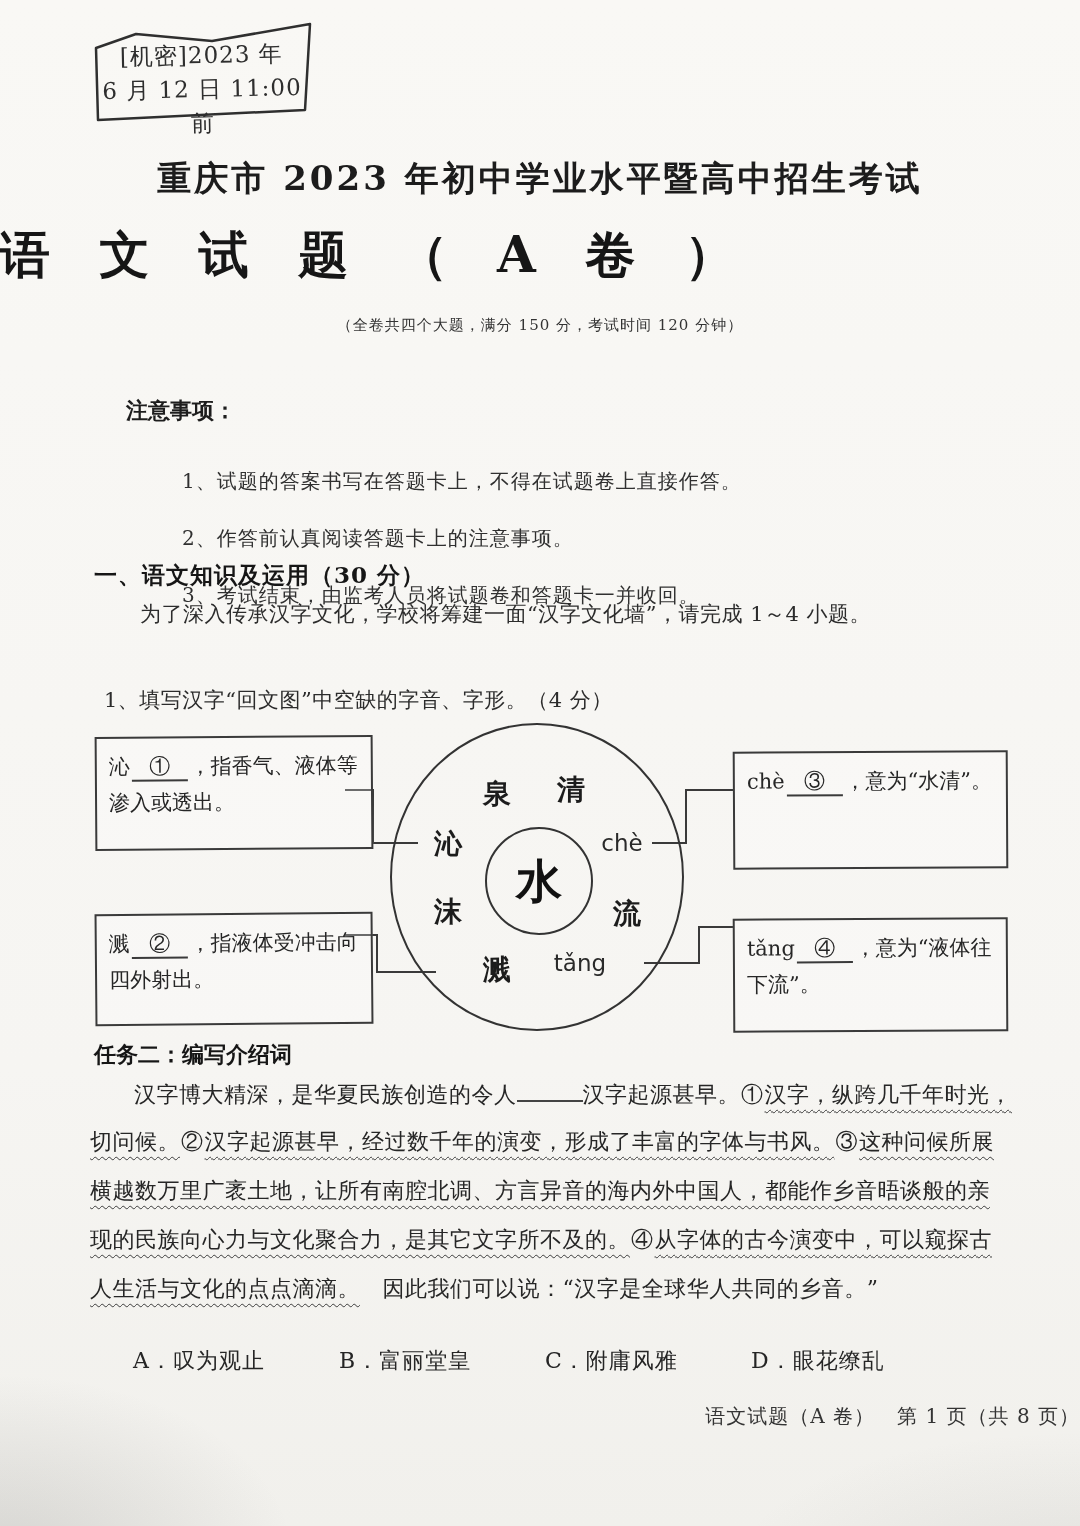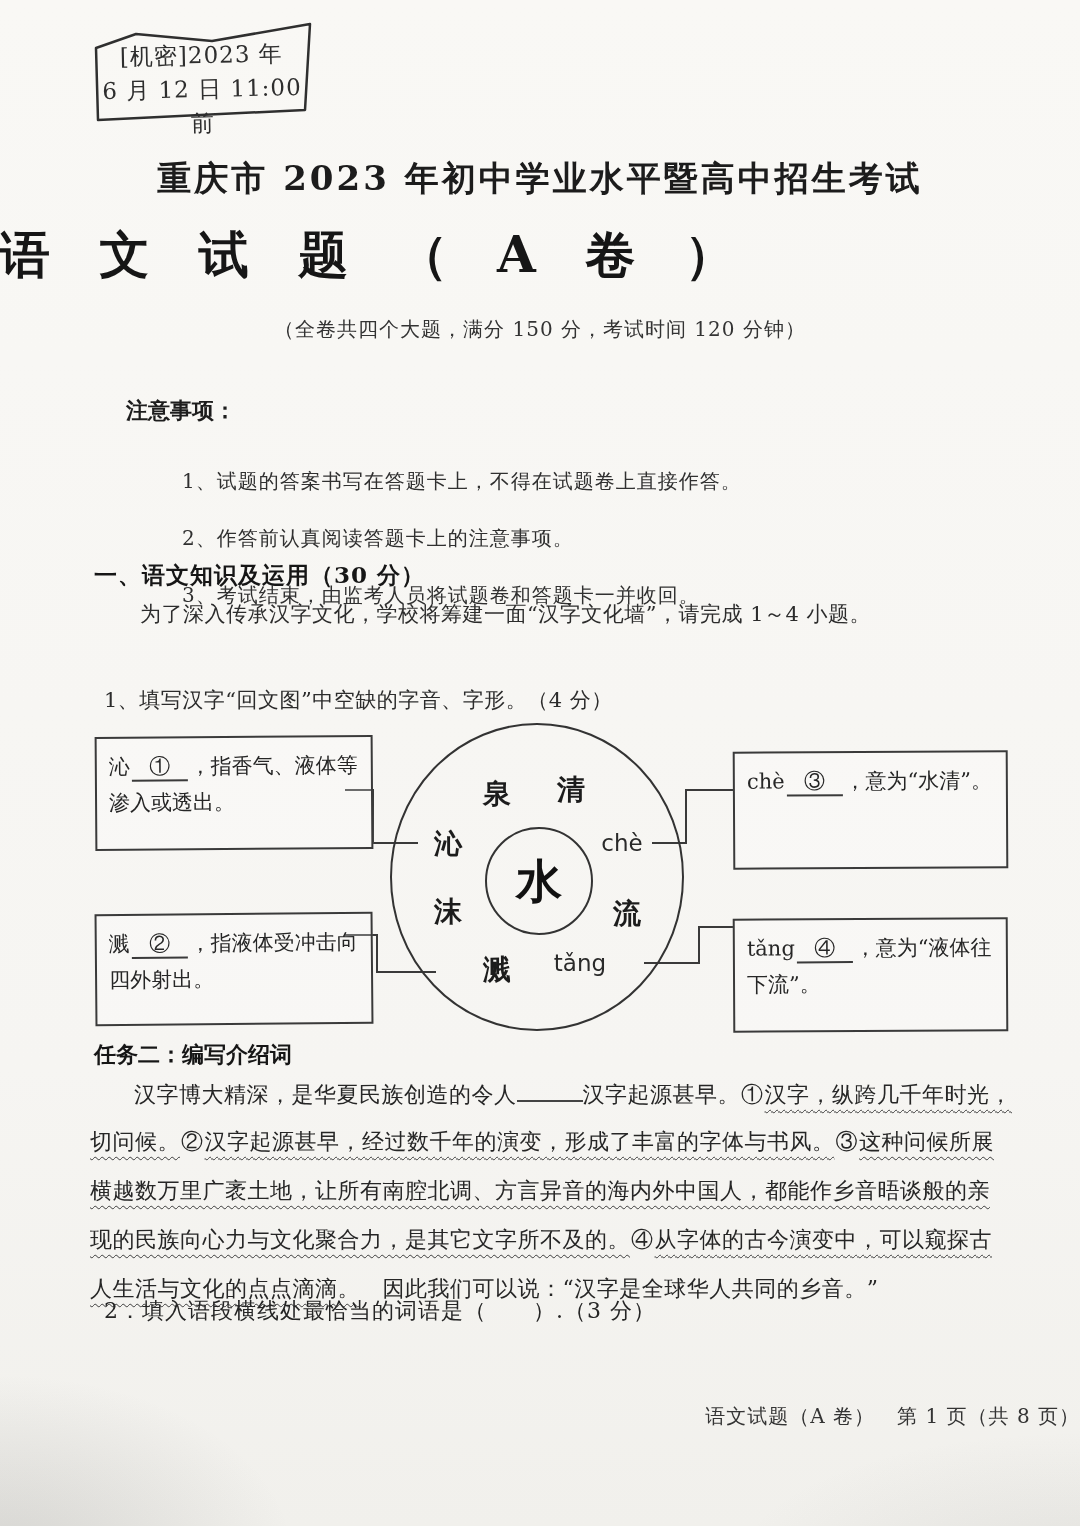--- a/index.html
+++ b/index.html
@@ -21,21 +21,21 @@
   .stamp svg{position:absolute;left:0;top:0;}
   .stamp-text{position:absolute;left:18px;top:24px;width:200px;
     font-size:23px;line-height:34px;letter-spacing:1px;color:#2e2e2e;
     transform:rotate(-1.2deg);text-align:center;}
   
   .title1{left:0;top:156px;width:1080px;text-align:center;
     font-size:34px;font-weight:bold;letter-spacing:3px;color:#1c1c1c;}
   .title2{left:0;top:222px;width:1080px;text-align:left;
     font-size:50px;font-weight:bold;letter-spacing:16px;color:#161616;}
   .meta{left:0;top:316px;width:1080px;text-align:center;
-    font-size:20px;letter-spacing:1px;color:#333;}
+    font-size:15px;letter-spacing:1px;color:#333;}
   
   .notice-head{left:126px;top:396px;font-size:22px;font-weight:bold;color:#1d1d1d;}
   .notice-items{left:182px;top:438px;width:700px;font-size:20px;color:#303030;}
   .notice-items div{margin-bottom:22px;letter-spacing:1px;margin-top:30px;}
   
   .sec1-head{left:94px;top:560px;font-size:23px;font-weight:bold;color:#161616;letter-spacing:1px;}
   .sec1-intro{left:140px;top:600px;font-size:21px;letter-spacing:.5px;color:#2c2c2c;}
   .task1-head{left:94px;top:644px;font-size:22px;font-weight:bold;color:#161616;}
   .q1{left:104px;top:686px;font-size:21px;color:#2c2c2c;letter-spacing:.5px;}
   
@@ -148,19 +148,24 @@
       <span class="wavy">横越数万里广袤土地，让所有南腔北调、方言异音的海内外中国人，都能作乡音晤谈般的亲</span>
     </div>
     <div class="line">
       <span class="wavy">现的民族向心力与文化聚合力，是其它文字所不及的。</span><span class="circnum">④</span><span class="wavy">从字体的古今演变中，可以窥探古</span>
     </div>
     <div class="line">
       <span class="wavy">人生活与文化的点点滴滴。</span><span>　因此我们可以说：“汉字是全球华人共同的乡音。”</span>
     </div>
   </div>
 
-  <div class="abs q2">2．填入语段横线处最恰当的词语是（　　）.（3 分）</div>
+  <div class="abs options">
+    <span>A．叹为观止</span>
+    <span>B．富丽堂皇</span>
+    <span>C．附庸风雅</span>
+    <span>D．眼花缭乱</span>
+  </div>
 
   <div class="abs footer">
     <span>语文试题（A 卷）</span><span class="gap"></span><span>第 1 页（共 8 页）</span>
   </div>
 
 </div>
 
 </body></html>

